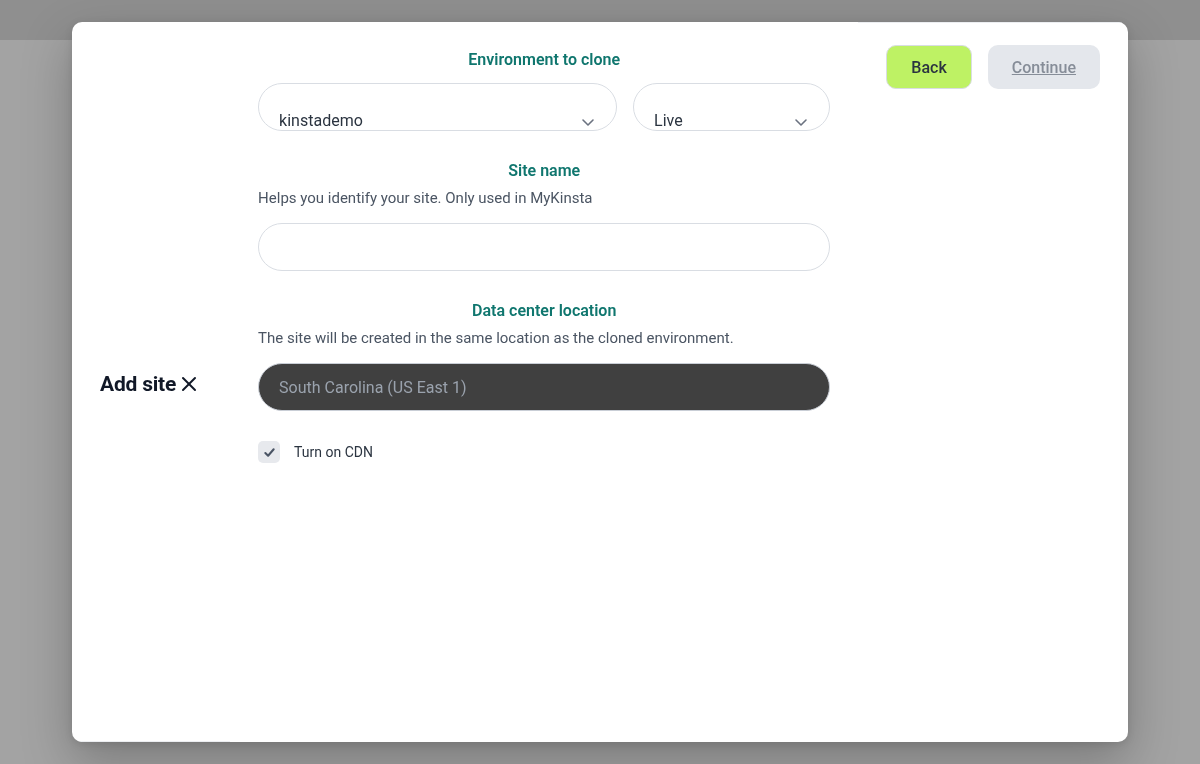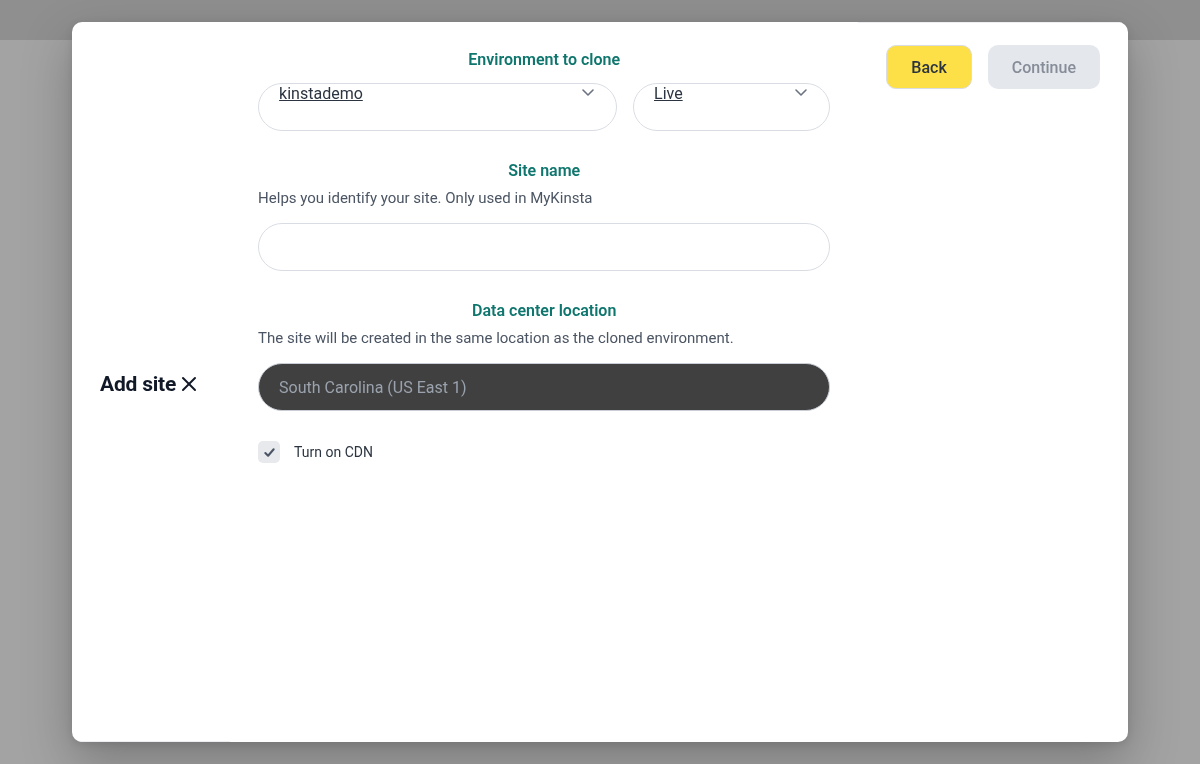--- a/index.html
+++ b/index.html
@@ -87,24 +87,23 @@
     height: 48px;
     border: 1px solid #d9dde3;
     border-radius: 24px;
     padding: 0 20px;
     font-size: 16px;
     color: #2b3440;
     background: #ffffff;
   }
   .select {
     display: flex;
-    align-items: flex-start;
+    align-items: flex-end;
     justify-content: space-between;
     cursor: pointer;
-    text-decoration: underline;
   }
   .select-value { color: #2b3440; }
   .chevron { color: #6b7280; display: flex; }
   .text-input { outline: none; }
   .text-input::placeholder { color: #9ca3af; }
   .disabled-input {
     width: 100%;
     height: 48px;
     border: 1px solid #c9ced6;
     border-radius: 24px;
@@ -153,30 +152,31 @@
   .btn {
     height: 44px;
     border-radius: 10px;
     padding: 0 24px;
     font-size: 16px;
     cursor: pointer;
     border: none;
     font-family: inherit;
   }
   .btn-secondary {
-    background: #fde047;
+    background: #bef264;
     color: #2b3440;
     border: 1px solid #d9dde3;
     font-weight: 500;
   }
   .btn-primary-disabled {
     background: #e4e7ec;
     color: #868d98;
     font-weight: 500;
     cursor: not-allowed;
+    text-decoration: underline;
   }
 </style>
 </head>
 <body>
 
 <div class="backdrop-stripe"></div>
 
 <div class="modal">
 
   <div class="modal-header">

